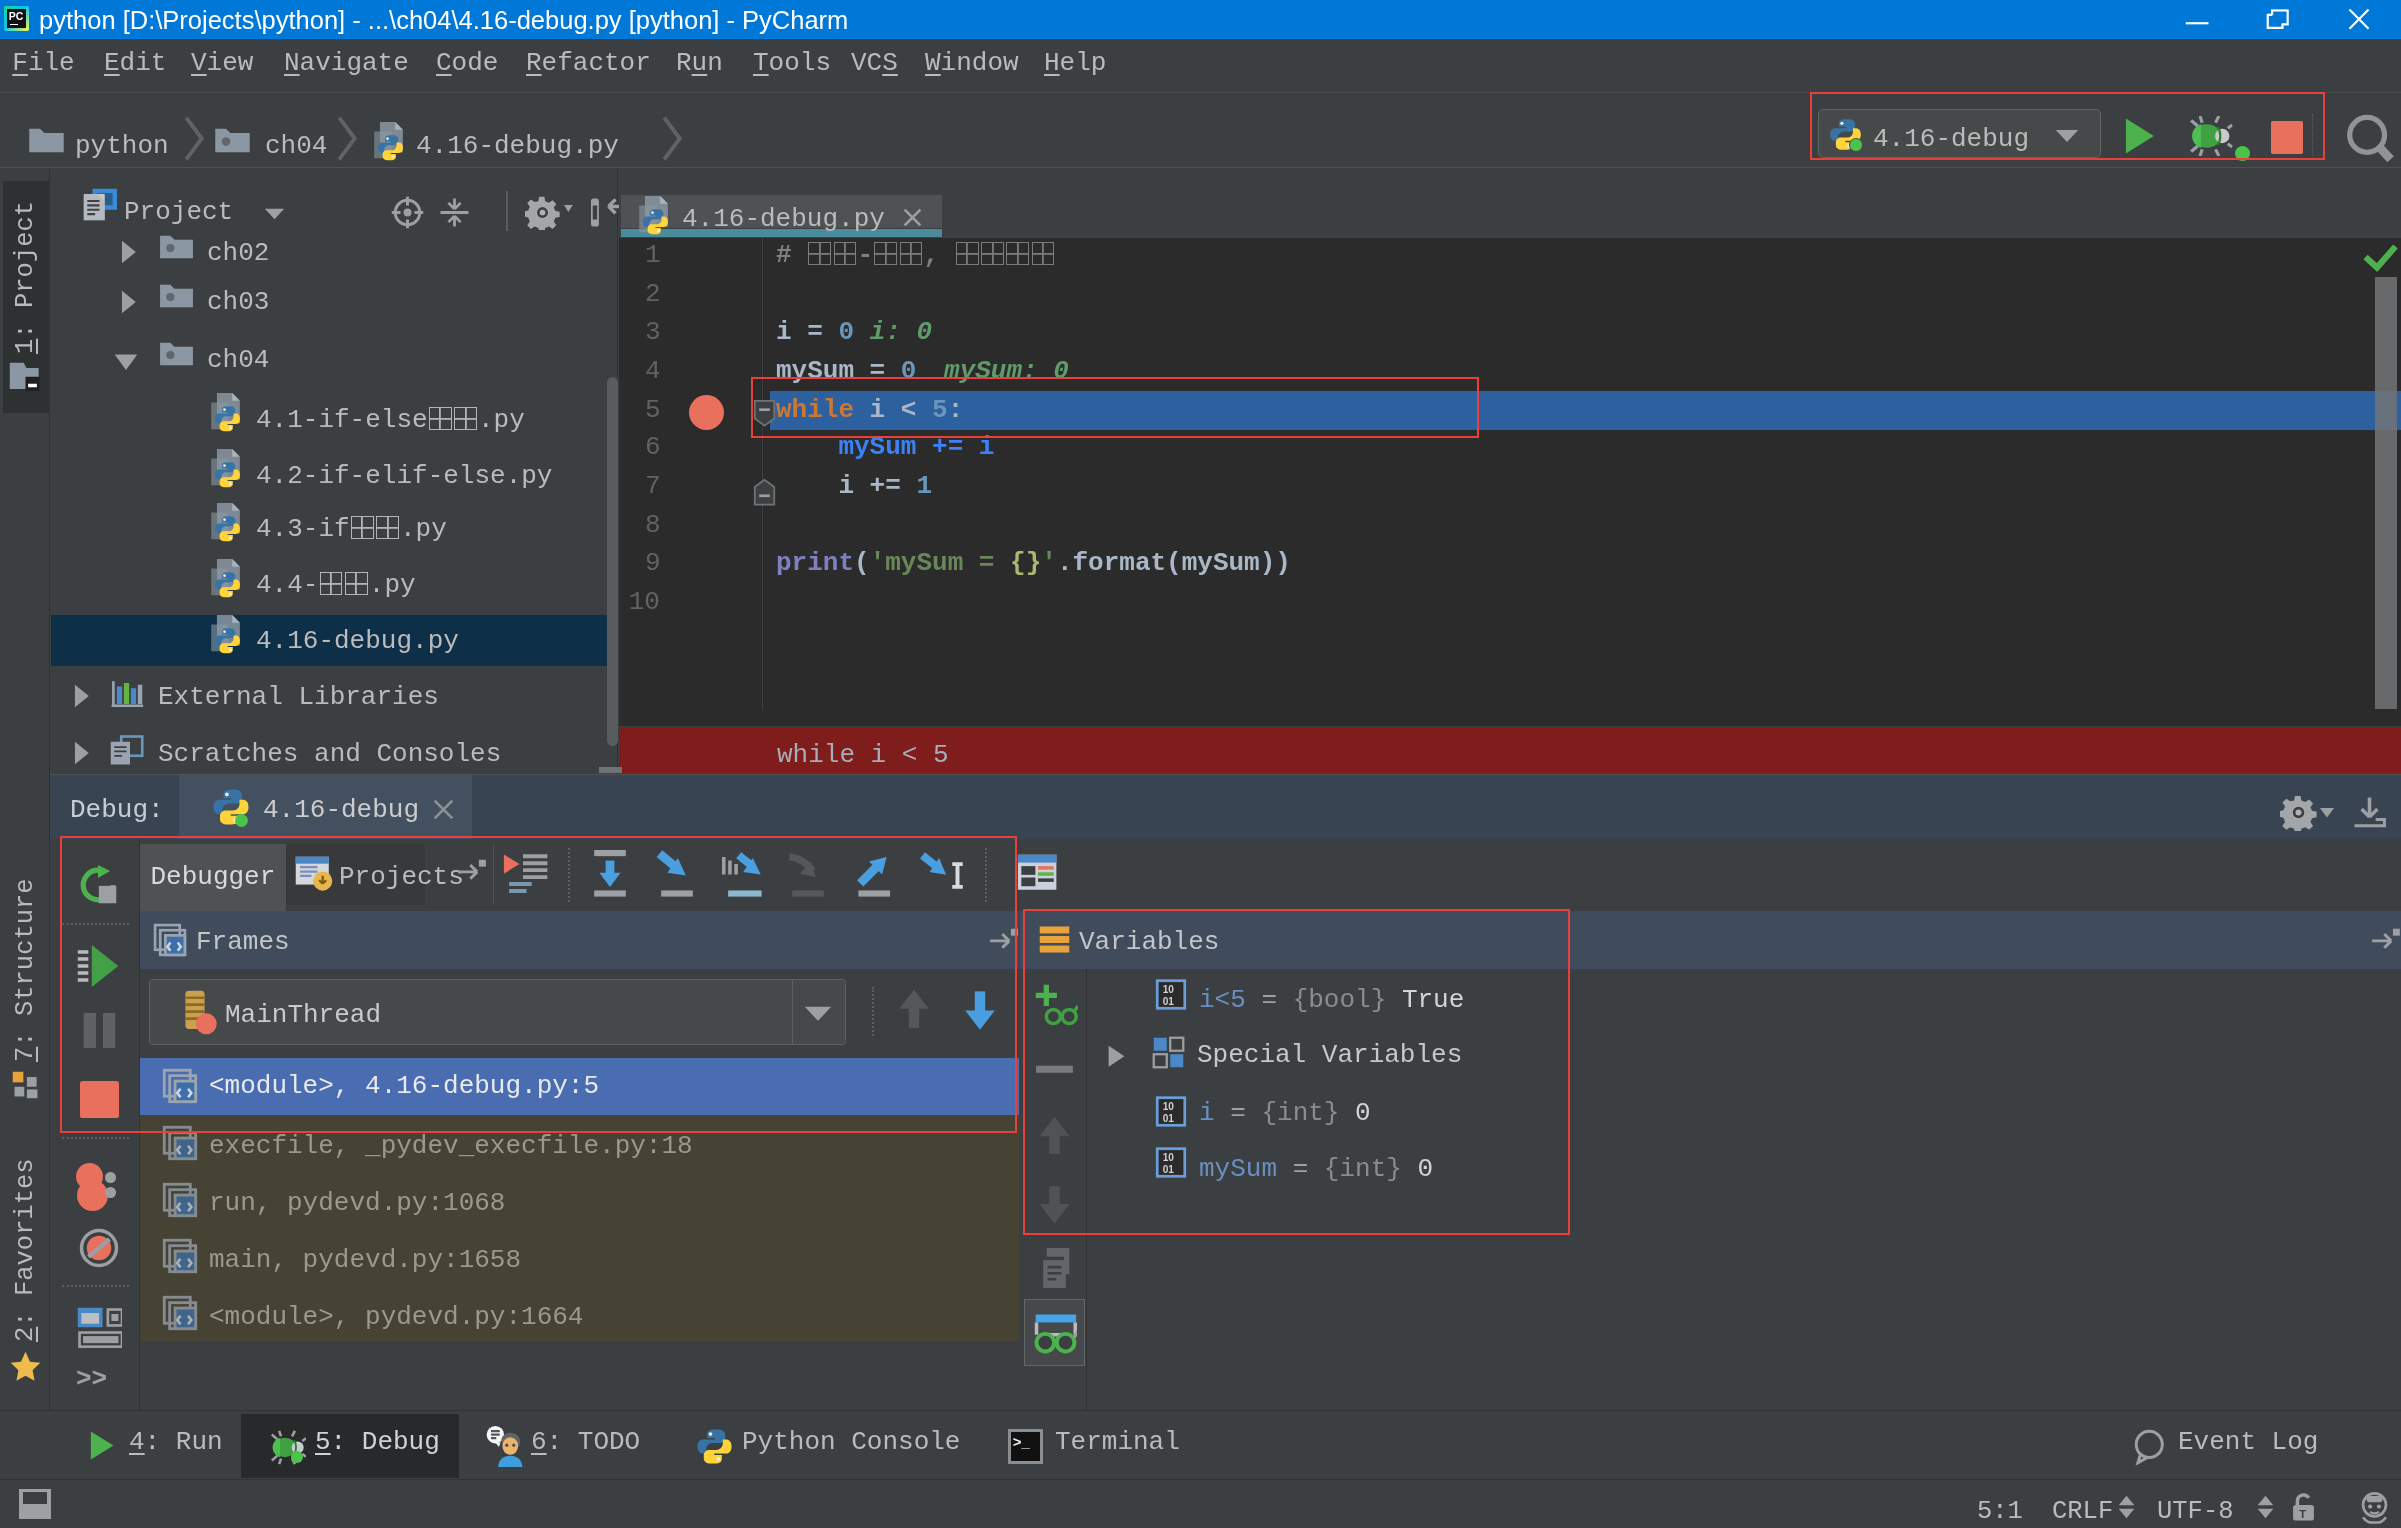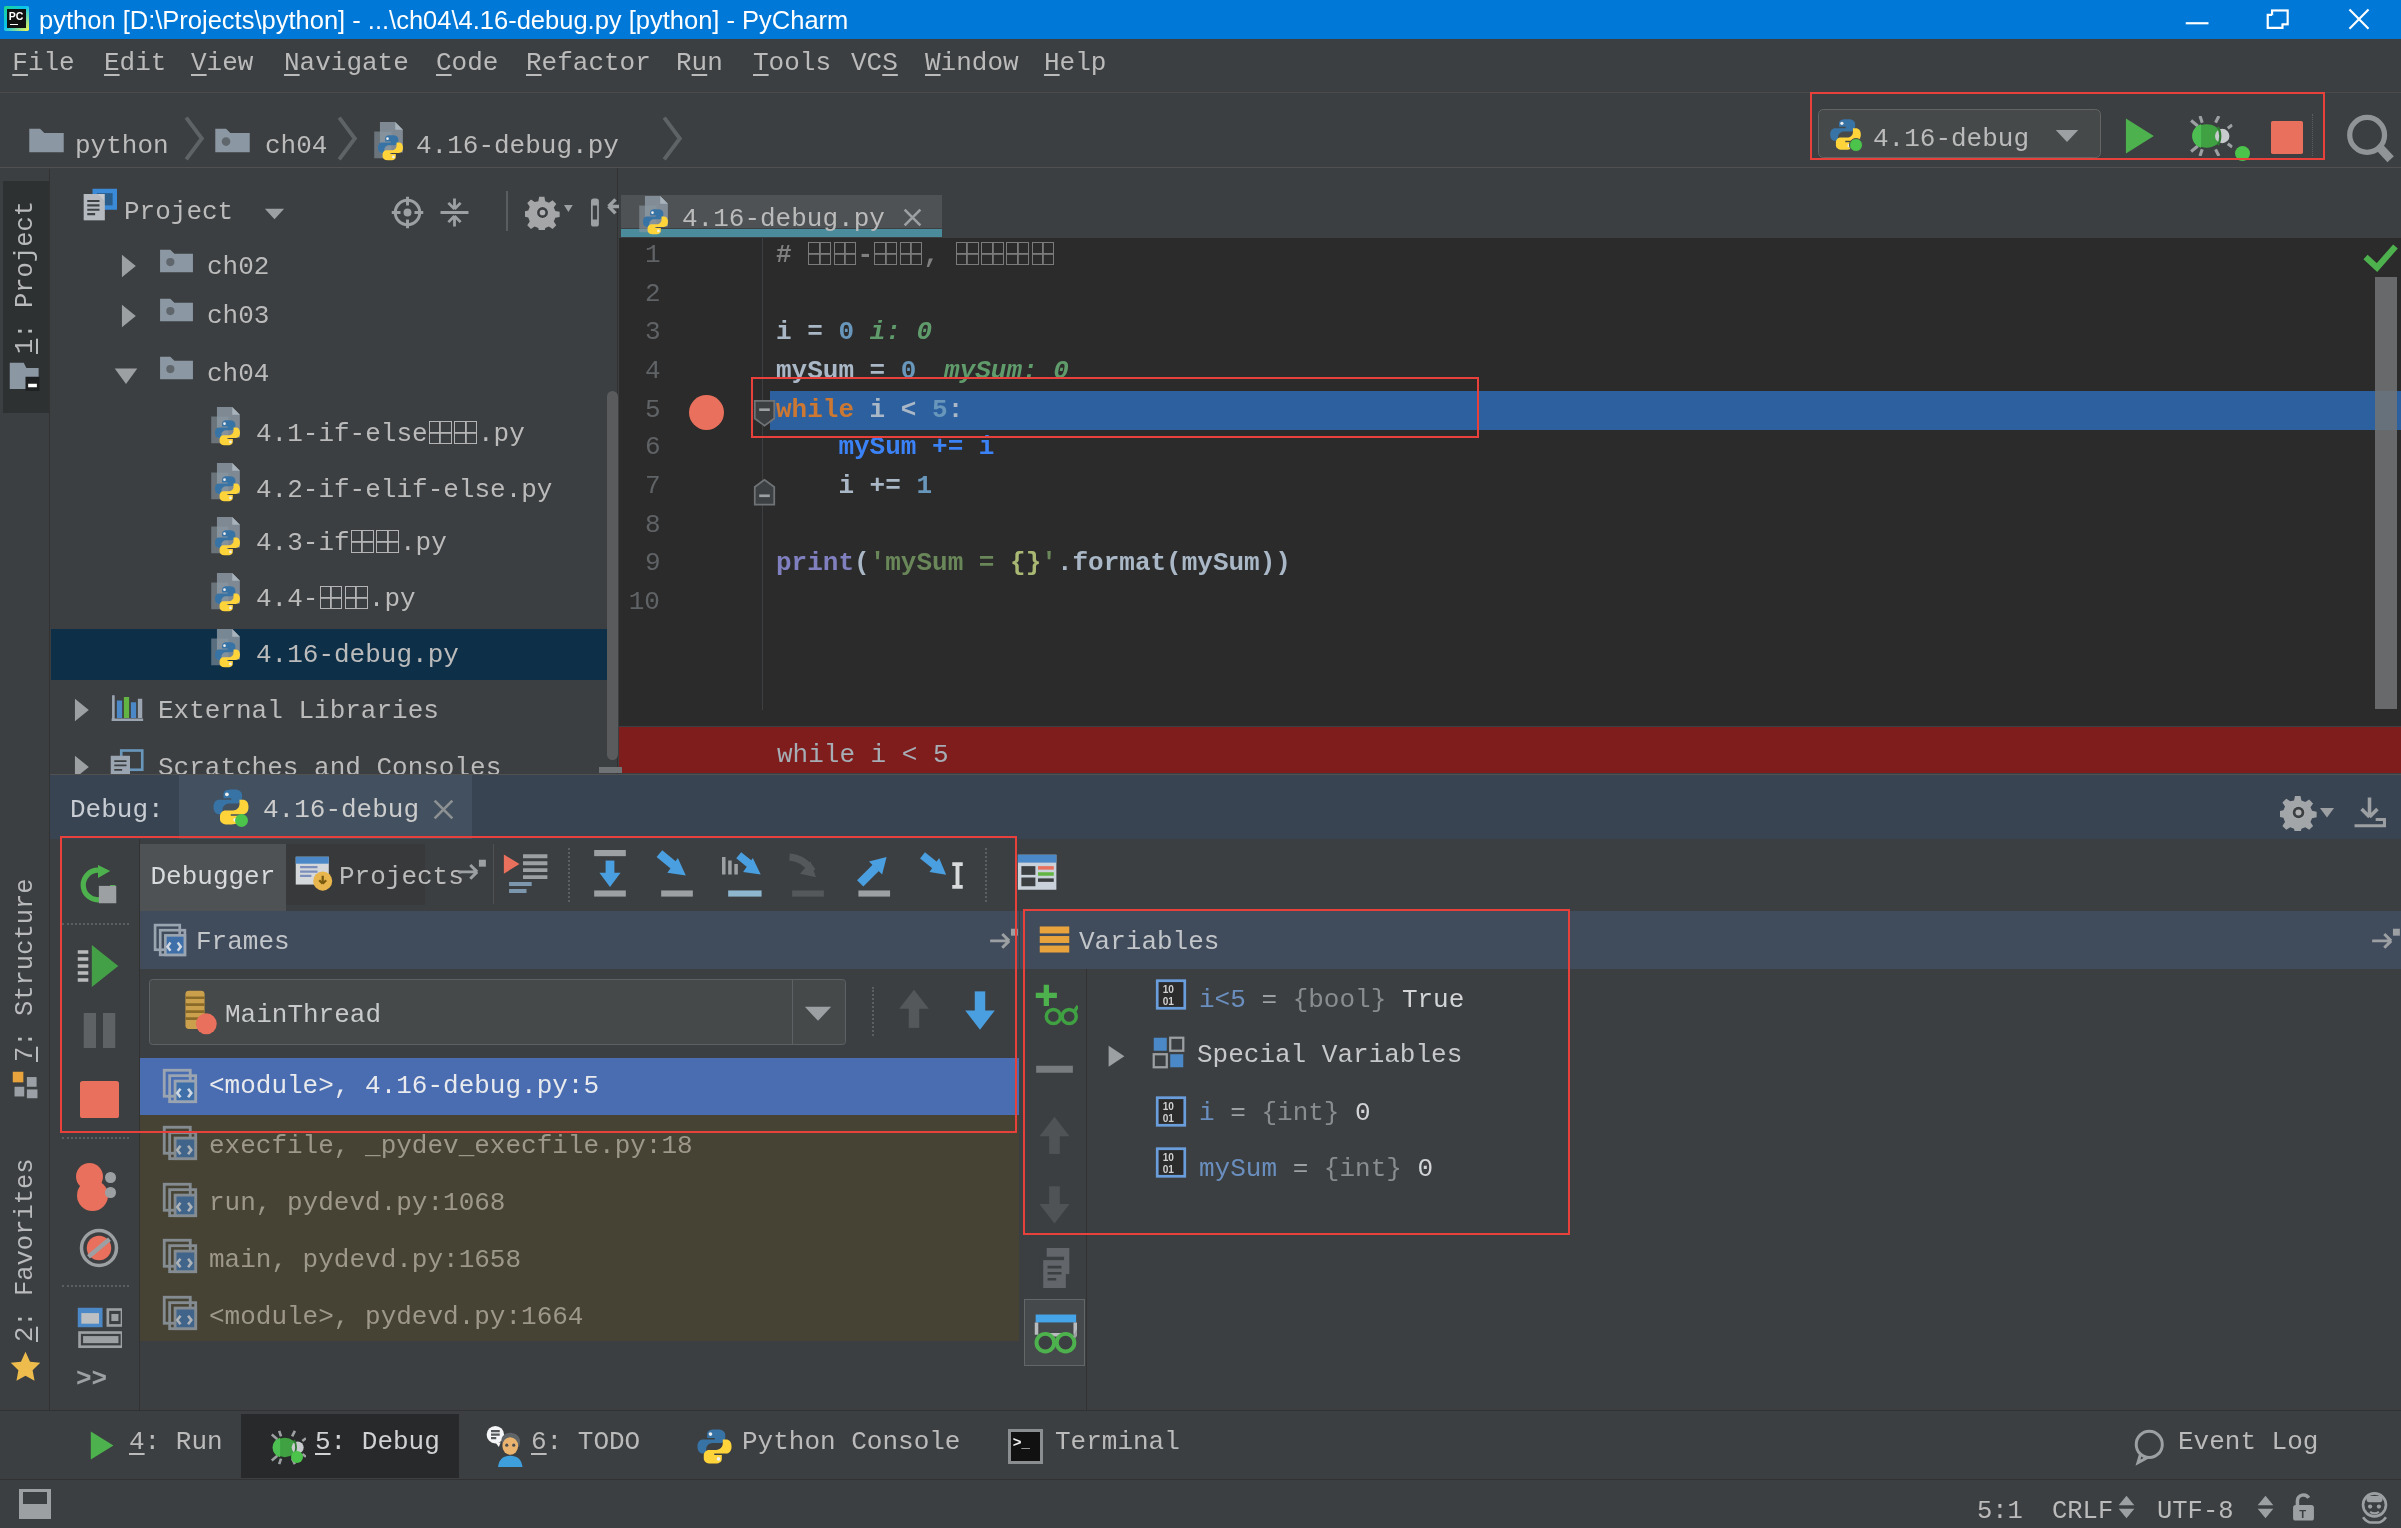--- a/index.html
+++ b/index.html
@@ -197,21 +197,21 @@
         </svg>
   <svg class="ico" style="left:513px;top:37px" width="12.3" height="9.7" viewBox="0 0 14 11">
           <path d="M0 0h10L5 8z" fill="#9da0a3"></path>
         </svg>
   <svg class="ico" style="left:538px;top:27px" width="39" height="35" viewBox="0 0 44 40">
           <rect x="2" y="4" width="9" height="32" rx="3" fill="#9da0a3"></rect>
           <rect x="4" y="12" width="5" height="16" fill="#3c3f41"></rect>
           <path d="M42 13H22m0 0l8-8m-8 8l8 8" stroke="#9da0a3" stroke-width="4" fill="none"></path>
         </svg>
  </div>
- <div class="abs" style="left:0;top:72px;width:494px;height:548px">
+ <div class="abs" style="left:0;top:58px;width:494px;height:548px">
   <svg class="ico" style="left:64px;top:13px" width="26" height="26" viewBox="0 0 30 30">
           <path d="M8 2l16 13L8 28z" fill="#9da0a3"></path>
         </svg>
   <svg class="ico" style="left:107px;top:5.3px" width="37" height="32" viewBox="0 0 42 36">
           <use href="#folder"></use>
         </svg>
   <div class="row" style="left:156px;top:8px">ch02</div>
   <svg class="ico" style="left:64px;top:63px" width="26" height="26" viewBox="0 0 30 30">
           <path d="M8 2l16 13L8 28z" fill="#9da0a3"></path>
         </svg>

